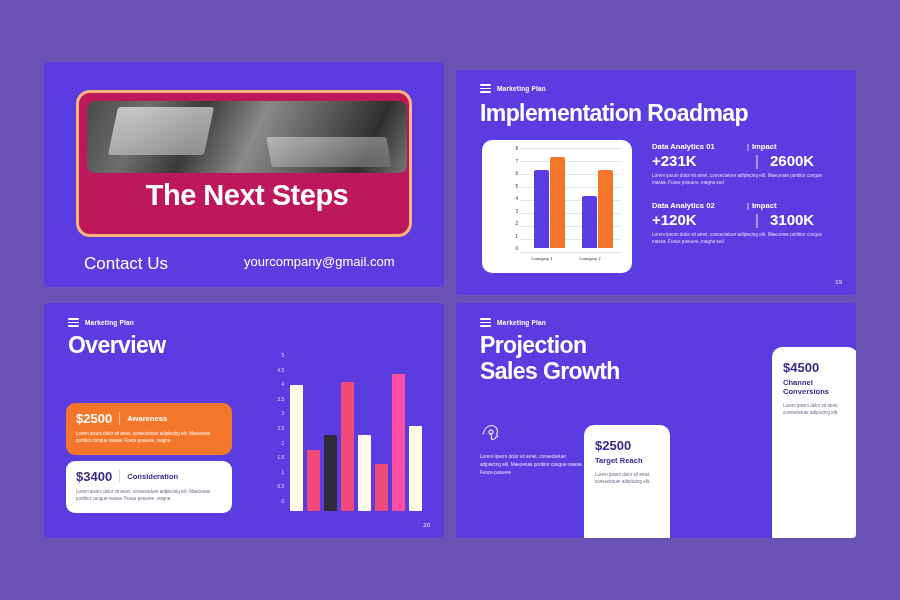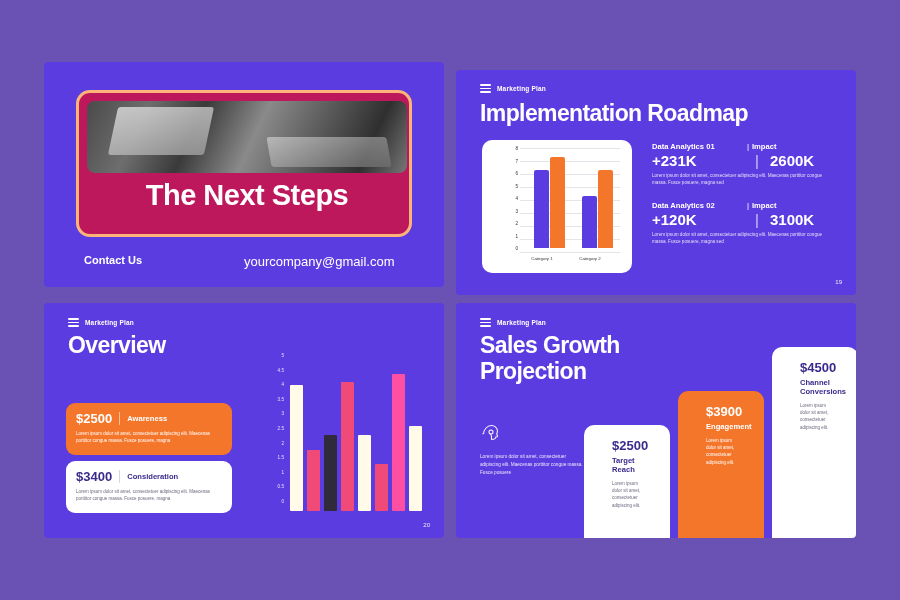--- a/index.html
+++ b/index.html
@@ -34,21 +34,21 @@
   }
   .s1-photo:after{
     content:"";position:absolute;right:18px;bottom:6px;width:120px;height:30px;
     background:linear-gradient(160deg,#cfcfcf,#6f6f6f);
     transform:skewX(10deg);opacity:.7;border-radius:3px;
   }
   .s1-title{
     position:absolute;left:0;top:86px;width:336px;text-align:center;
     color:#ffffff;font-size:29px;font-weight:bold;letter-spacing:-0.5px;
   }
-  .s1-contact{position:absolute;left:40px;top:192px;color:#fff;font-size:11px;font-weight:bold;}
+  .s1-contact{position:absolute;left:40px;top:192px;color:#fff;font-size:17px;font-weight:normal;}
   .s1-email{position:absolute;left:200px;top:192px;color:#fff;font-size:13px;font-weight:normal;}
 
   
   .sl-head{position:absolute;display:flex;align-items:center;gap:6px;}
   .burger{display:inline-block;width:11px;}
   .burger i{display:block;height:1.6px;background:#fff;margin:2px 0;border-radius:1px;}
   .sl-head span{color:#fff;font-size:6.5px;font-weight:bold;letter-spacing:.2px;}
 
   .pagenum{position:absolute;color:#ffffff;font-size:6px;opacity:.9;}
 
@@ -101,21 +101,21 @@
   .s3-bars{position:absolute;left:18px;bottom:0;height:146px;right:0;}
   .s3-bar{position:absolute;bottom:0;width:13px;border-radius:1px;}
   #slide3 .pagenum{right:14px;bottom:10px;}
 
   
   #slide4{left:456px;top:303px;width:400px;height:235px;}
   #slide4 .sl-head{left:24px;top:13px;}
   .s4-title{position:absolute;left:24px;top:30px;color:#fff;font-size:23px;font-weight:bold;line-height:1.12;letter-spacing:-0.6px;}
   .s4-icon{position:absolute;left:24px;top:118px;width:22px;height:22px;}
   .s4-desc{position:absolute;left:24px;top:150px;width:104px;color:#fff;font-size:4.7px;line-height:1.7;opacity:.88;}
-  .s4-col{position:absolute;border-radius:10px 10px 0 0;padding:13px 28px;box-sizing:border-box;}
+  .s4-col{position:absolute;border-radius:10px 10px 0 0;padding:13px 11px;box-sizing:border-box;}
   .s4-amt{font-size:13px;font-weight:bold;}
   .s4-lab{font-size:7.6px;font-weight:bold;margin-top:3px;}
   .s4-txt{font-size:4.5px;line-height:1.6;margin-top:6px;}
   #col1{left:128px;top:122px;width:86px;height:113px;background:#fff;}
   #col1 .s4-amt,#col1 .s4-lab{color:#3b2a8c;}
   #col1 .s4-txt{color:#6a6a80;}
   #col2{left:222px;top:88px;width:86px;height:147px;background:#f4762a;}
   #col2 .s4-amt,#col2 .s4-lab,#col2 .s4-txt{color:#fff;}
   #col3{left:316px;top:44px;width:86px;height:191px;background:#fff;}
   #col3 .s4-amt,#col3 .s4-lab{color:#3b2a8c;}
@@ -273,43 +273,38 @@
   <div class="slide" id="slide4">
     <div class="sl-head">
       <span class="burger">
           <i></i>
           <i></i>
           <i></i>
         </span>
       <span>Marketing Plan</span>
     </div>
     <div class="s4-title">
+      <div>Projection</div>
       <div>Sales Growth</div>
-      <div>Projection</div>
     </div>
 
     <div class="s4-icon">
       <svg viewBox="0 0 24 24" width="22" height="22" fill="none" stroke="#ffffff" stroke-width="1.1">
         <path d="M4 14c0-5 4-9 8.5-9 3.6 0 6.5 2.6 6.5 6 0 1.6-.7 2.6-.7 3.6 0 .8.9 1 .9 1.8 0 .8-1 1.1-1.9 1.1-.4 1.6-1 2.5-2.6 2.5h-2.2v-3c0-1.6-1-2-1-3.4"></path>
         <circle cx="12" cy="12" r="2.2"></circle>
         <path d="M4 14H2.6"></path>
       </svg>
     </div>
     <div class="s4-desc">Lorem ipsum dolor sit amet, consectetuer adipiscing elit. Maecenas porttitor congue massa. Fusce posuere</div>
 
     <div class="s4-col" id="col1">
       <div class="s4-amt">$2500</div>
       <div class="s4-lab">Target Reach</div>
       <div class="s4-txt">Lorem ipsum dolor sit amet, consectetuer adipiscing elit.</div>
     </div>
-    <div class="s4-col" id="col2">
-      <div class="s4-amt">$3900</div>
-      <div class="s4-lab">Engagement</div>
-      <div class="s4-txt">Lorem ipsum dolor sit amet, consectetuer adipiscing elit.</div>
-    </div>
     <div class="s4-col" id="col3">
       <div class="s4-amt">$4500</div>
       <div class="s4-lab">Channel Conversions</div>
       <div class="s4-txt">Lorem ipsum dolor sit amet, consectetuer adipiscing elit.</div>
     </div>
     <div class="pagenum">18</div>
   </div>
 
 </div>
 

